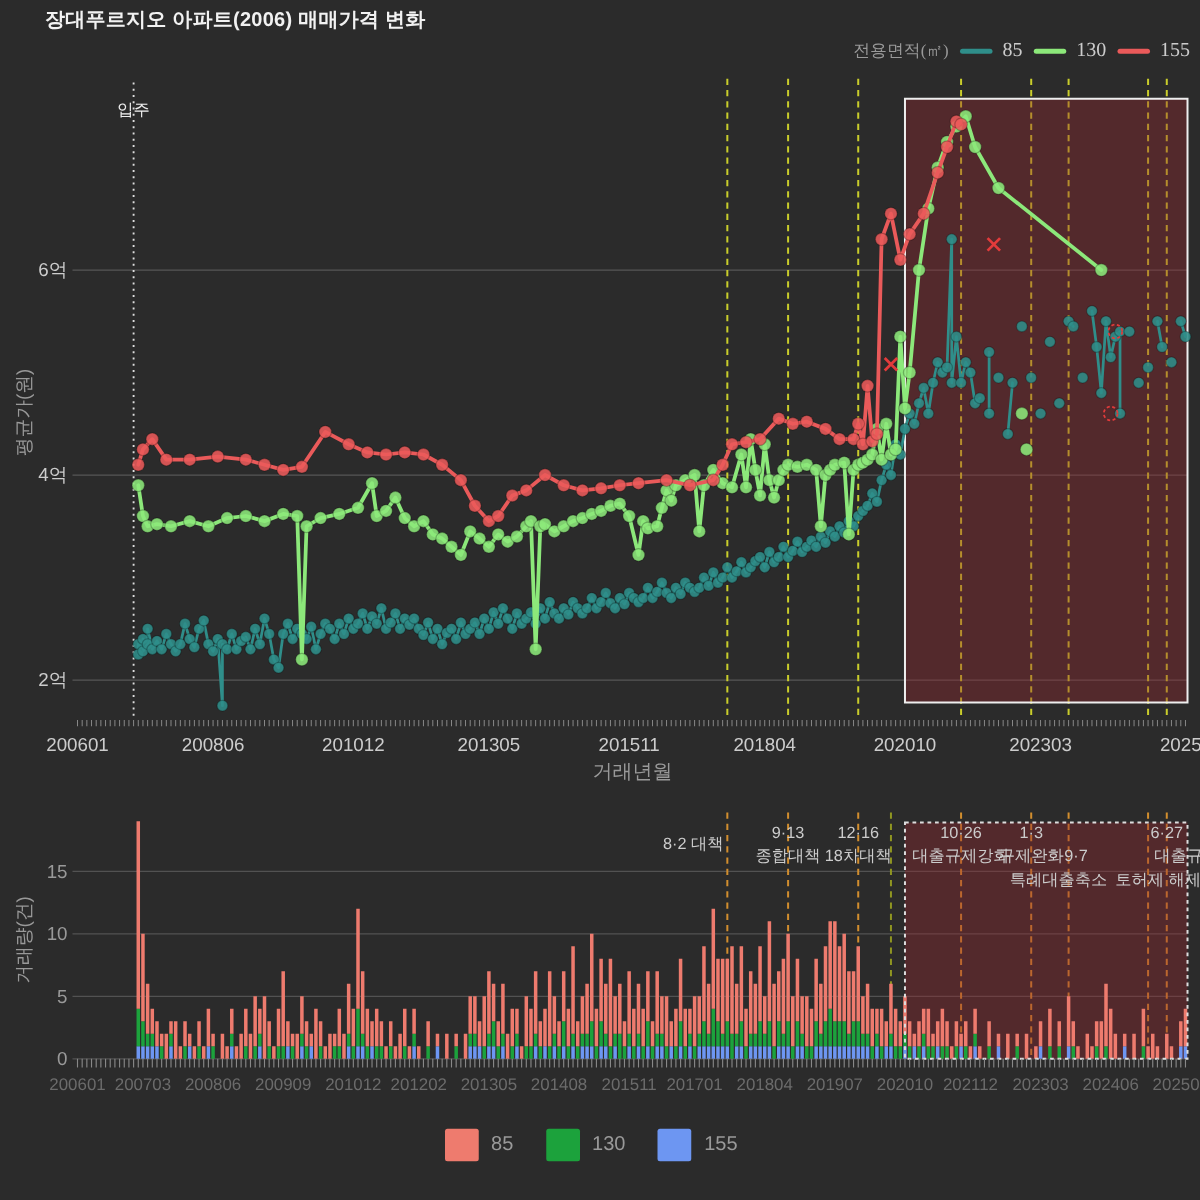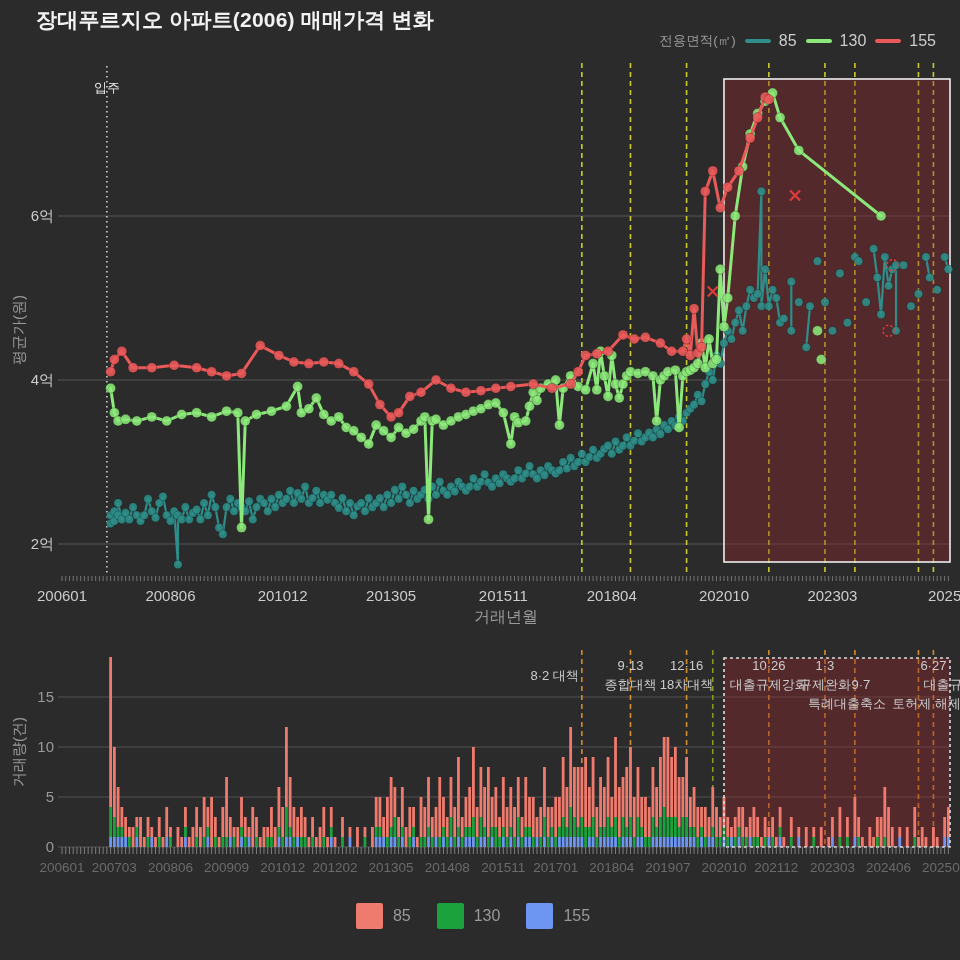--- a/index.html
+++ b/index.html
@@ -1,19 +1,19 @@
 <!DOCTYPE html>
 <html><head>
 <meta charset="utf-8">
 <style>
   html,body{margin:0;padding:0;background:#2b2b2b;}
   .stage{position:relative;width:960px;height:960px;background:#2b2b2b;overflow:hidden;
          font-family:"Liberation Sans","DejaVu Sans",sans-serif;}
-  .title{position:absolute;left:36px;top:6px;font-size:21px;font-weight:bold;color:#f2f2f2;letter-spacing:0.2px;}
-  .top-legend{position:absolute;right:24px;top:32px;display:flex;align-items:flex-end;gap:9px;}
+  .title{position:absolute;left:36px;top:6px;font-size:16px;font-weight:bold;color:#f2f2f2;letter-spacing:0.2px;}
+  .top-legend{position:absolute;right:8px;top:32px;display:flex;align-items:flex-end;gap:9px;font-family:Liberation Serif, serif;}
   .tl-label{color:#999;font-size:13.5px;}
   .tl-item{display:flex;align-items:center;gap:8px;}
   .tl-line{display:inline-block;width:26px;height:4px;border-radius:2px;}
   .tl-num{color:#ccc;font-size:16px;}
   svg{position:absolute;left:0;top:0;}
   .bottom-legend{position:absolute;left:0;top:903px;width:100%;display:flex;justify-content:center;
                  align-items:center;gap:12px;}
   .bl-item{display:flex;align-items:center;gap:10px;margin-right:14px;}
   .bl-swatch{display:inline-block;width:27px;height:26px;border-radius:2px;}
   .bl-num{color:#999;font-size:16px;}

